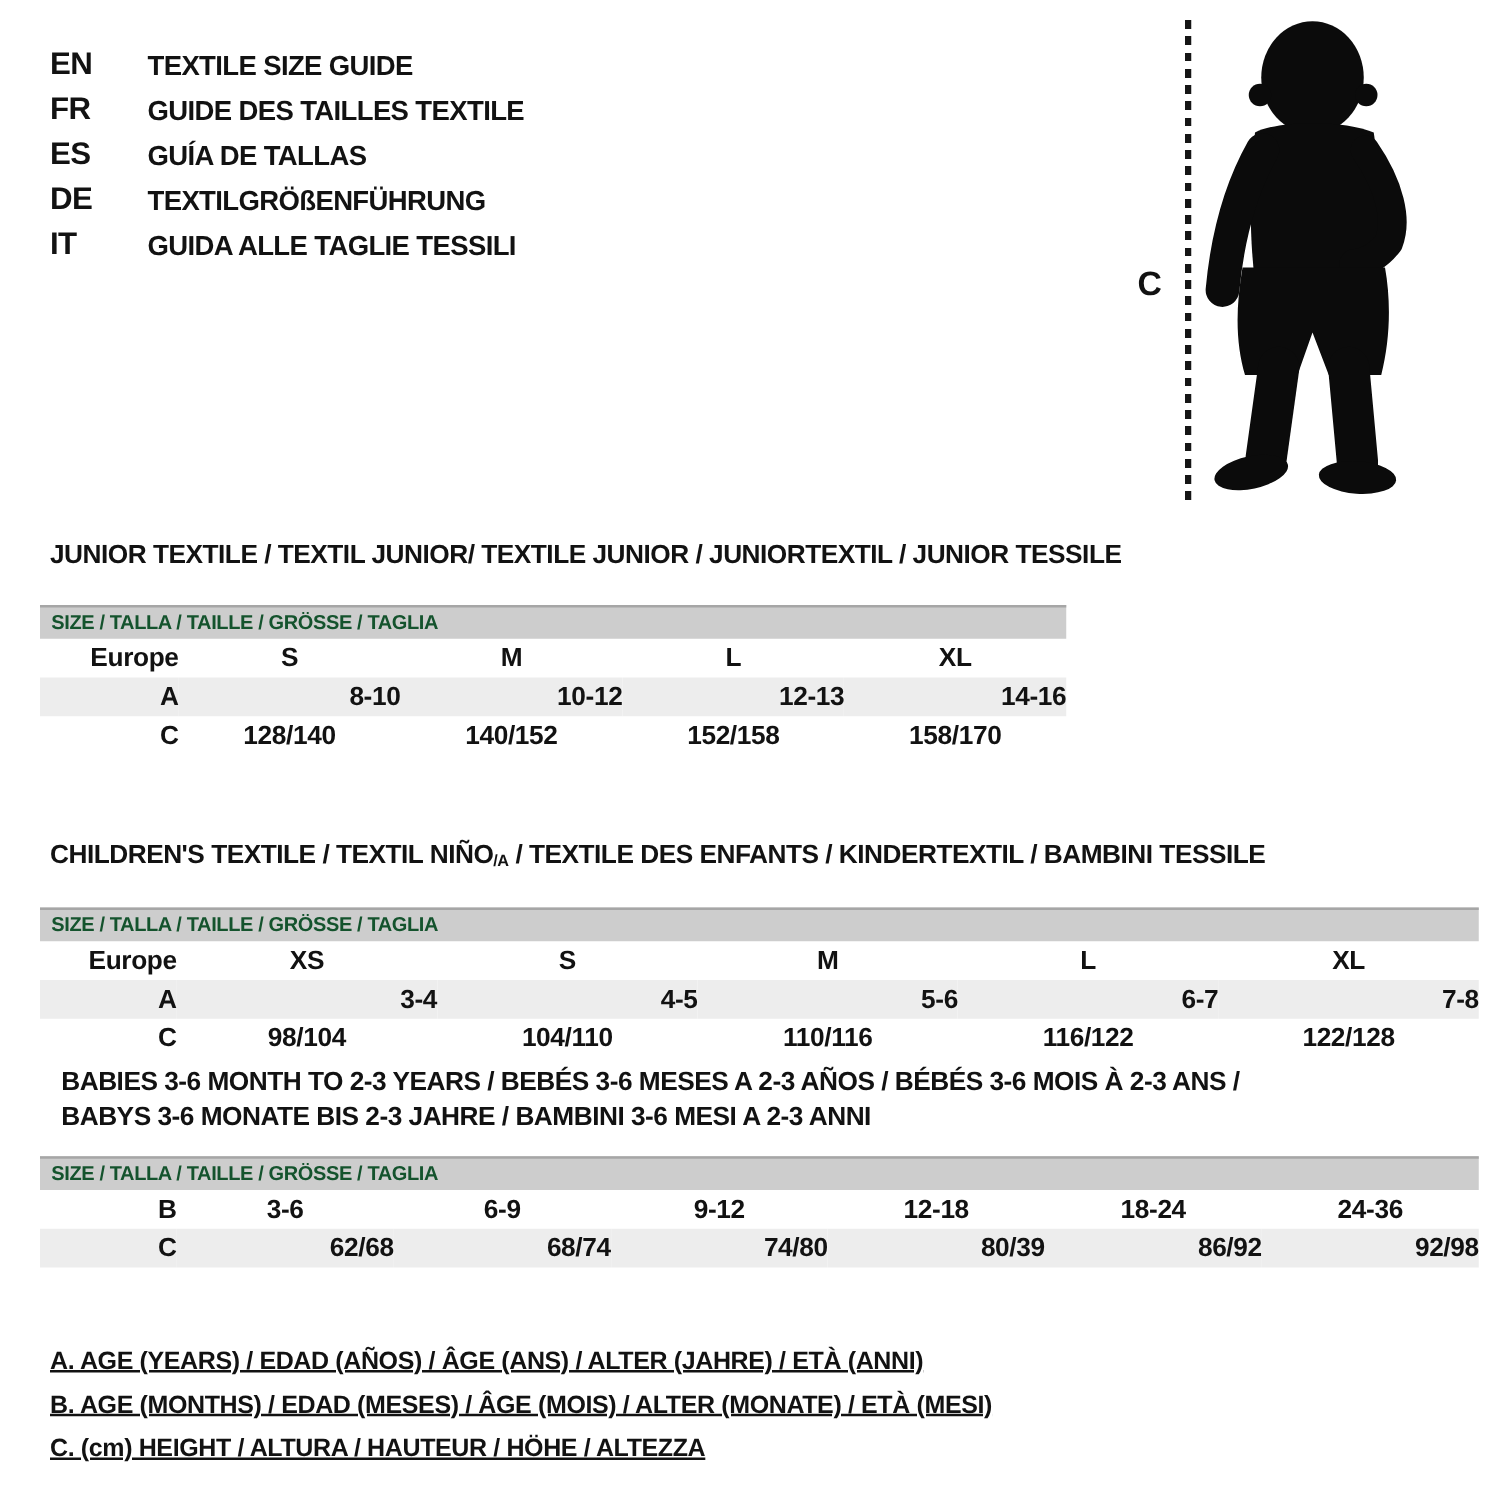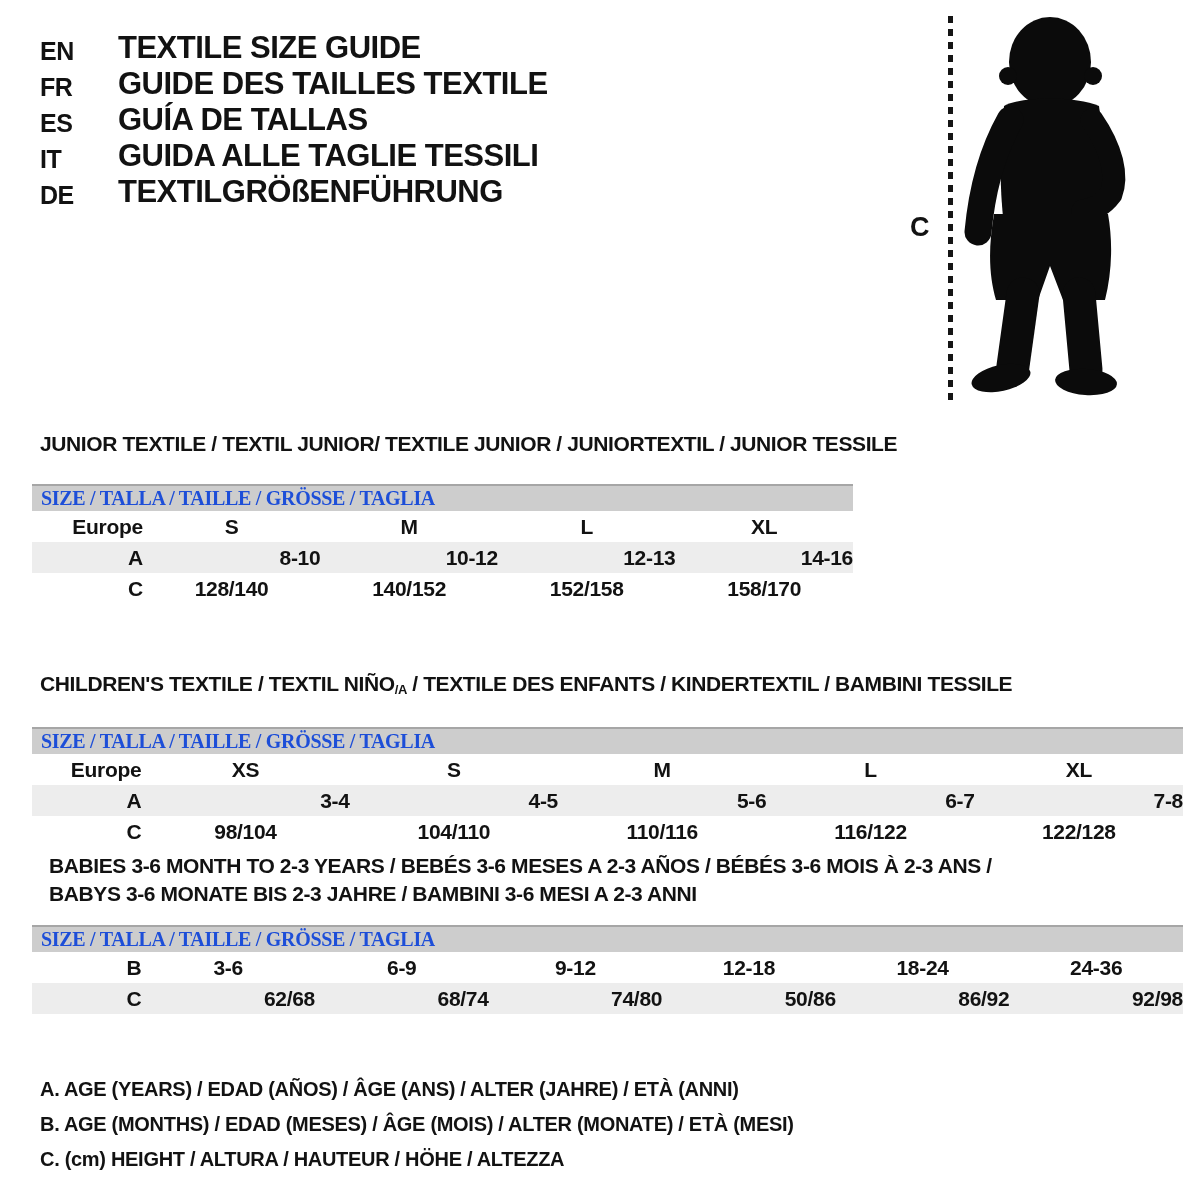--- a/index.html
+++ b/index.html
@@ -5,78 +5,78 @@
   html,body{margin:0;padding:0;}
   body{
     width:1200px;height:1200px;position:relative;background:#ffffff;
     font-family:"Liberation Sans", sans-serif;font-weight:bold;color:#121212;
     overflow:hidden;
   }
   
   .lang-block{position:absolute;left:40px;top:30px;}
   .lang-row{display:flex;height:36px;align-items:flex-end;}
   .lang-code{width:78px;font-size:25px;letter-spacing:-0.5px;}
-  .lang-title{font-size:31px;letter-spacing:-0.5px;white-space:nowrap;}
+  .lang-title{font-size:22px;letter-spacing:-0.5px;white-space:nowrap;}
   
   .height-line{
     position:absolute;left:948px;top:16px;width:5px;height:386px;
     background:repeating-linear-gradient(180deg,#151515 0 7px,transparent 7px 13px);
   }
   .height-label{position:absolute;left:910px;top:212px;font-size:27px;}
   .baby-svg{position:absolute;left:962px;top:14px;width:176px;height:392px;}
   
   .section{position:absolute;left:32px;}
   .section-title{margin:0 0 0 8px;font-size:21px;letter-spacing:-0.4px;line-height:24px;white-space:nowrap;}
   .title-sub{font-size:13px;vertical-align:-3px;}
   .size-bar{
     background:#cdcdcd;border-top:2px solid #a6a6a6;
     height:25px;line-height:25px;padding-left:9px;
-    font-size:20px;letter-spacing:-0.3px;color:#1d4ed8;font-family:Liberation Serif, serif;
+    font-size:16px;letter-spacing:-0.3px;color:#14532d;
   }
   table.size-table{border-collapse:collapse;width:100%;table-layout:fixed;}
   table.size-table td{
     height:31px;text-align:center;vertical-align:middle;
     font-size:21px;letter-spacing:-0.3px;padding:0;
   }
   table.size-table td.first{text-align:right;padding-left:9px;}
   tr.shaded td{background:#ededed;text-align:right;}
   #sec-junior{top:432px;width:821px;}
   #sec-junior .size-bar{margin-top:28px;}
   #sec-children{top:672px;width:1151px;}
   #sec-children .size-bar{margin-top:25px;}
   #sec-babies{top:852px;width:1151px;}
   #sec-babies .section-title{line-height:28px;margin-left:17px;}
   #sec-babies .size-bar{margin-top:17px;}
   
   .legend{position:absolute;left:40px;top:1072px;}
-  .legend-line{font-size:20px;letter-spacing:-0.3px;line-height:35px;white-space:nowrap;}
+  .legend-line{font-size:20px;letter-spacing:-0.3px;line-height:35px;white-space:nowrap;text-decoration:underline;}
 </style>
 </head>
 <body>
 
 <div class="lang-block">
   <div class="lang-row">
     <span class="lang-code">EN</span>
     <span class="lang-title">TEXTILE SIZE GUIDE</span>
   </div>
   <div class="lang-row">
     <span class="lang-code">FR</span>
     <span class="lang-title">GUIDE DES TAILLES TEXTILE</span>
   </div>
   <div class="lang-row">
     <span class="lang-code">ES</span>
     <span class="lang-title">GUÍA DE TALLAS</span>
   </div>
   <div class="lang-row">
+    <span class="lang-code">DE</span>
+    <span class="lang-title">TEXTILGRÖßENFÜHRUNG</span>
+  </div>
+  <div class="lang-row">
     <span class="lang-code">IT</span>
     <span class="lang-title">GUIDA ALLE TAGLIE TESSILI</span>
-  </div>
-  <div class="lang-row">
-    <span class="lang-code">DE</span>
-    <span class="lang-title">TEXTILGRÖßENFÜHRUNG</span>
   </div>
 </div>
 
 <div class="height-line"></div>
 <div class="height-label">C</div>
 <svg class="baby-svg" viewBox="0 0 176 392" aria-hidden="true">
   <g fill="#0b0b0b" stroke="none">
     <ellipse cx="88" cy="48" rx="41" ry="45"></ellipse>
     <circle cx="46" cy="62" r="9"></circle>
     <circle cx="131" cy="62" r="9"></circle>
@@ -193,21 +193,21 @@
       <td>9-12</td>
       <td>12-18</td>
       <td>18-24</td>
       <td>24-36</td>
     </tr>
     <tr class="shaded">
       <td class="first">C</td>
       <td>62/68</td>
       <td>68/74</td>
       <td>74/80</td>
-      <td>50/86</td>
+      <td>80/39</td>
       <td>86/92</td>
       <td>92/98</td>
     </tr>
   </tbody>
     </table>
 </div>
 
 <div class="legend">
   <div class="legend-line">A. AGE (YEARS) / EDAD (AÑOS) / ÂGE (ANS) / ALTER (JAHRE) / ETÀ (ANNI)</div>
   <div class="legend-line">B. AGE (MONTHS) / EDAD (MESES) / ÂGE (MOIS) / ALTER (MONATE) / ETÀ (MESI)</div>

